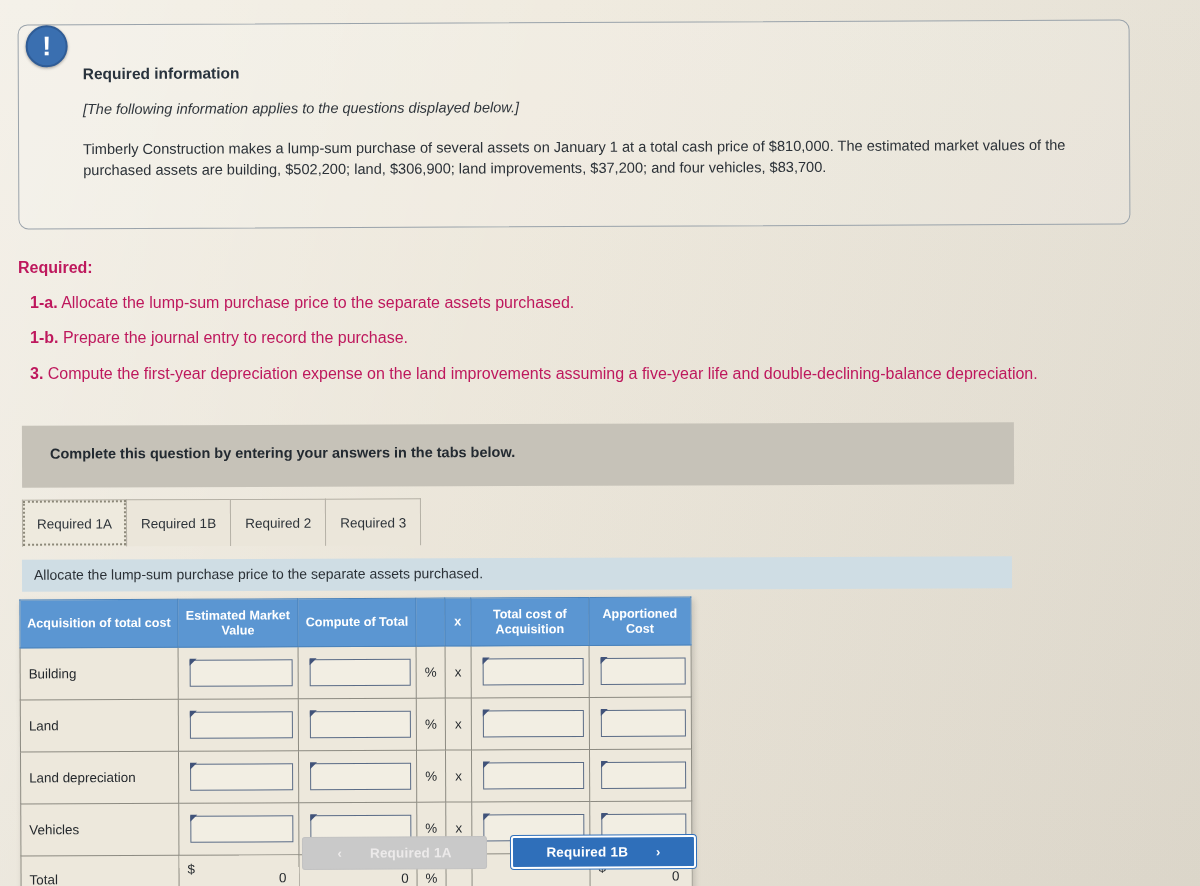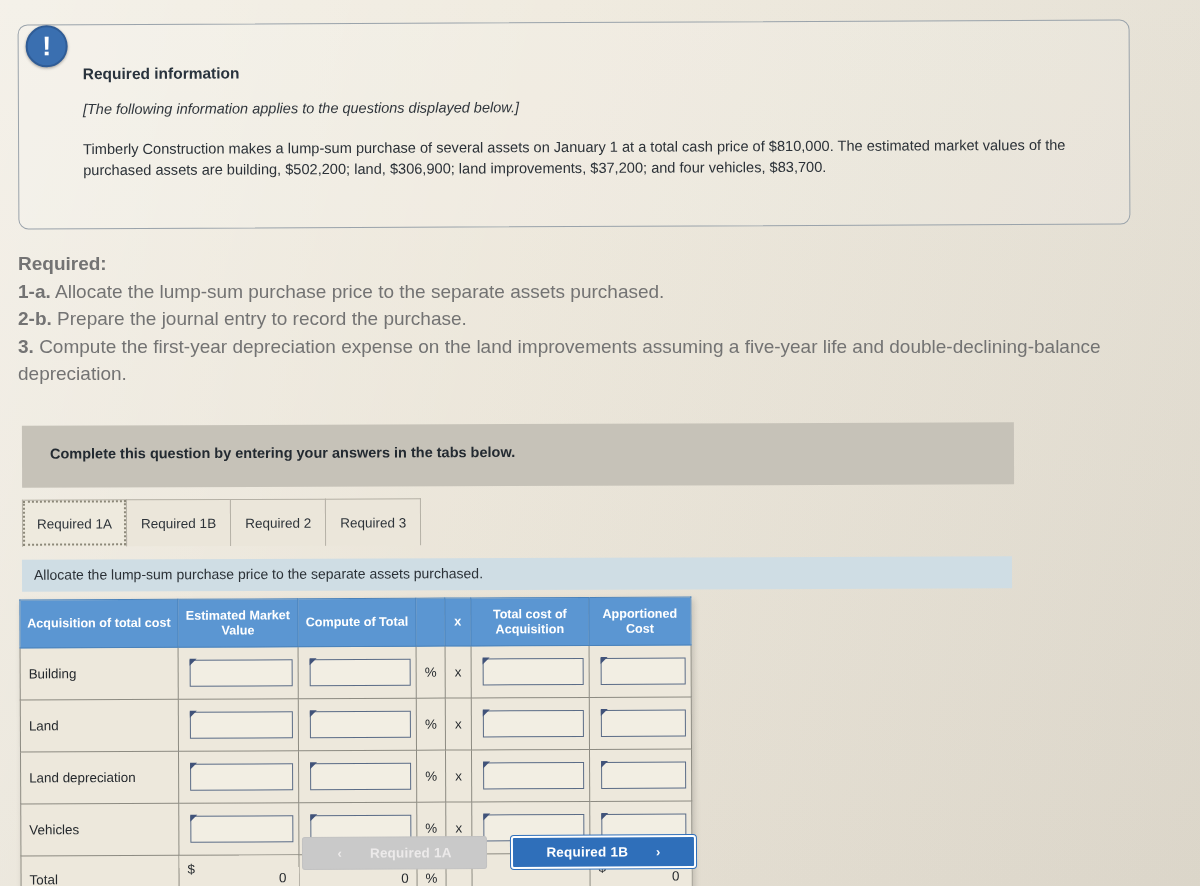--- a/index.html
+++ b/index.html
@@ -49,26 +49,26 @@
   }
   .ri-note{
     font-style:italic; font-size:14.5px; color:#30363c; margin-bottom:22px;
   }
   .ri-body{
     font-size:14.6px; line-height:1.42; color:#2c3238; max-width:990px;
   }
 
   
   #required-block{
-    position:absolute; left:18px; top:250px; width:1130px;
-    font-size:19px; line-height:1.45; color:#737373;
+    position:absolute; left:18px; top:256px; width:1130px;
+    font-size:16px; line-height:1.45; color:#be185d;
   }
   #required-block .lbl{ font-weight:bold; }
   #required-block p{ margin:0; }
-  #required-block .item{ margin:0; }
+  #required-block .item{ margin:12px; }
 
   
   #complete-bar{
     position:absolute; left:22px; top:424px; width:992px; height:62px;
     background:#c6c2b8;
     transform: rotate(-0.2deg);
   }
   #complete-bar .txt{
     position:absolute; left:28px; top:20px;
     font-size:14.5px; font-weight:bold; color:#232a31;
@@ -231,21 +231,21 @@
     </div>
   </div>
 
   <div id="required-block">
     <p class="lbl">Required:</p>
     <p class="item">
       <span class="lbl">1-a.</span>
       <span>Allocate the lump-sum purchase price to the separate assets purchased.</span>
     </p>
     <p class="item">
-      <span class="lbl">2-b.</span>
+      <span class="lbl">1-b.</span>
       <span>Prepare the journal entry to record the purchase.</span>
     </p>
     <p class="item">
       <span class="lbl">3.</span>
       <span>Compute the first-year depreciation expense on the land improvements assuming a five-year life and double-declining-balance depreciation.</span>
     </p>
   </div>
 
   <div id="complete-bar">
     <div class="txt">Complete this question by entering your answers in the tabs below.</div>

